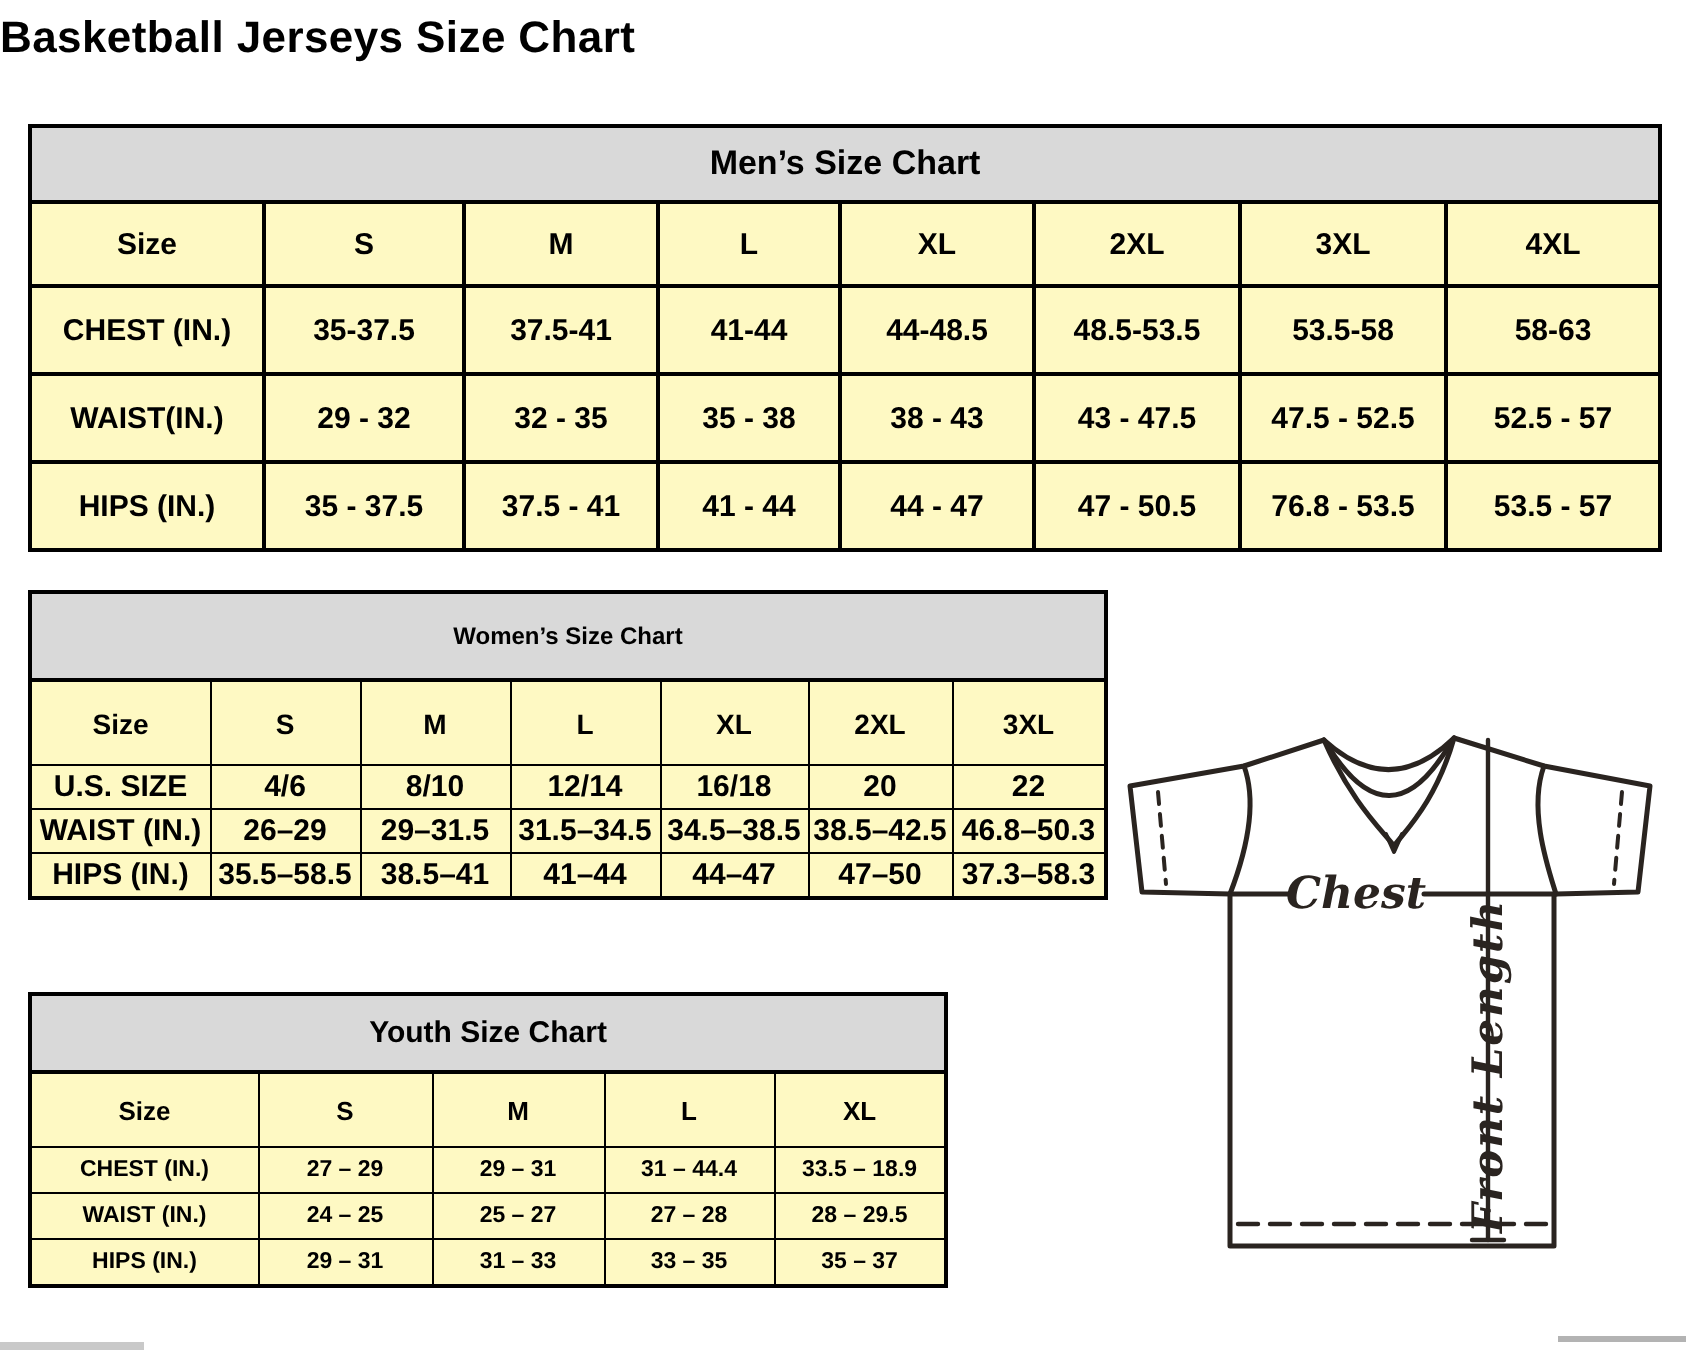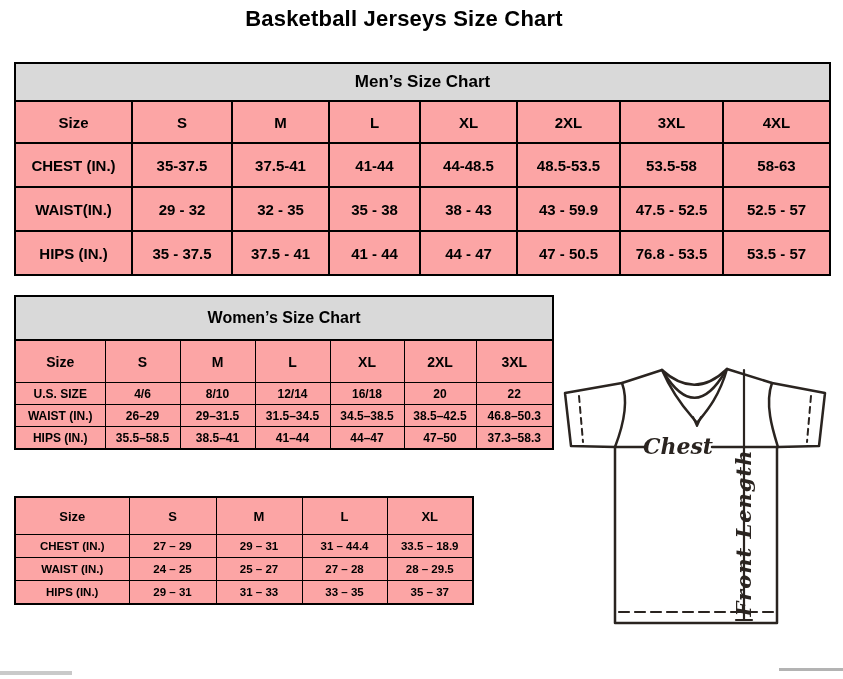--- a/index.html
+++ b/index.html
@@ -1,40 +1,40 @@
 <!DOCTYPE html>
 <html><head>
 <meta charset="utf-8">
 <style>
   html,body{margin:0;padding:0;}
   body{
     width:843px;height:679px;position:relative;background:#ffffff;
     font-family:"Liberation Sans",sans-serif;color:#000;overflow:hidden;
   }
   .page-title{
-    position:absolute;top:6px;left:0;width:808px;text-align:center;
+    position:absolute;top:6px;left:0;width:808px;
     font-size:22px;font-weight:bold;letter-spacing:0.2px;
   }
-  table{border-collapse:collapse;table-layout:fixed;position:absolute;background:#fca5a5;}
+  table{border-collapse:collapse;table-layout:fixed;position:absolute;background:#fef9c3;}
   th,td{
     border:1px solid #000;text-align:center;vertical-align:middle;
     font-weight:bold;padding:0;overflow:hidden;white-space:nowrap;
   }
   .band th{background:#d9d9d9;border:2px solid #000;}
   
   .t-mens{left:14px;top:62px;width:815px;border:2px solid #000;}
   .t-mens th,.t-mens td{border-width:2px;}
   .t-mens .band th{height:36px;font-size:17px;}
   .t-mens .sizerow th{height:40px;font-size:15px;}
   .t-mens .datarow td{height:42px;font-size:15px;}
   
   .t-womens{left:14px;top:295px;width:538px;border:2px solid #000;}
-  .t-womens .band th{height:42px;font-size:16px;}
+  .t-womens .band th{height:42px;font-size:12px;}
   .t-womens .sizerow th{height:41px;font-size:14px;}
-  .t-womens .datarow td{height:21px;font-size:12px;}
+  .t-womens .datarow td{height:21px;font-size:15px;}
   
   .t-youth{left:14px;top:496px;width:458px;border:2px solid #000;}
   .t-youth .band th{height:37px;font-size:15px;}
   .t-youth .sizerow th{height:36px;font-size:13px;}
   .t-youth .datarow td{height:22px;font-size:11.5px;}
   .jersey{position:absolute;left:556px;top:360px;width:280px;height:290px;}
   .scroll-frag{position:absolute;}
   .frag-left{left:0;top:671px;width:72px;height:4px;background:#c9c9c9;}
   .frag-right{left:779px;top:668px;width:64px;height:3px;background:#b3b3b3;}
 </style>
@@ -77,21 +77,21 @@
     <td>48.5-53.5</td>
     <td>53.5-58</td>
     <td>58-63</td>
   </tr>
   <tr class="datarow">
     <td>WAIST(IN.)</td>
     <td>29 - 32</td>
     <td>32 - 35</td>
     <td>35 - 38</td>
     <td>38 - 43</td>
-    <td>43 - 59.9</td>
+    <td>43 - 47.5</td>
     <td>47.5 - 52.5</td>
     <td>52.5 - 57</td>
   </tr>
   <tr class="datarow">
     <td>HIPS (IN.)</td>
     <td>35 - 37.5</td>
     <td>37.5 - 41</td>
     <td>41 - 44</td>
     <td>44 - 47</td>
     <td>47 - 50.5</td>
@@ -156,20 +156,23 @@
 
 <table class="t-youth">
   <colgroup>
     <col style="width:114px">
       <col style="width:87px">
       <col style="width:86px">
       <col style="width:85px">
       <col style="width:86px">
   </colgroup>
   <tbody>
+      <tr class="band">
+    <th colspan="5">Youth Size Chart</th>
+  </tr>
   <tr class="sizerow">
     <th>Size</th>
     <th>S</th>
     <th>M</th>
     <th>L</th>
     <th>XL</th>
   </tr>
   <tr class="datarow">
     <td>CHEST (IN.)</td>
     <td>27 – 29</td>

